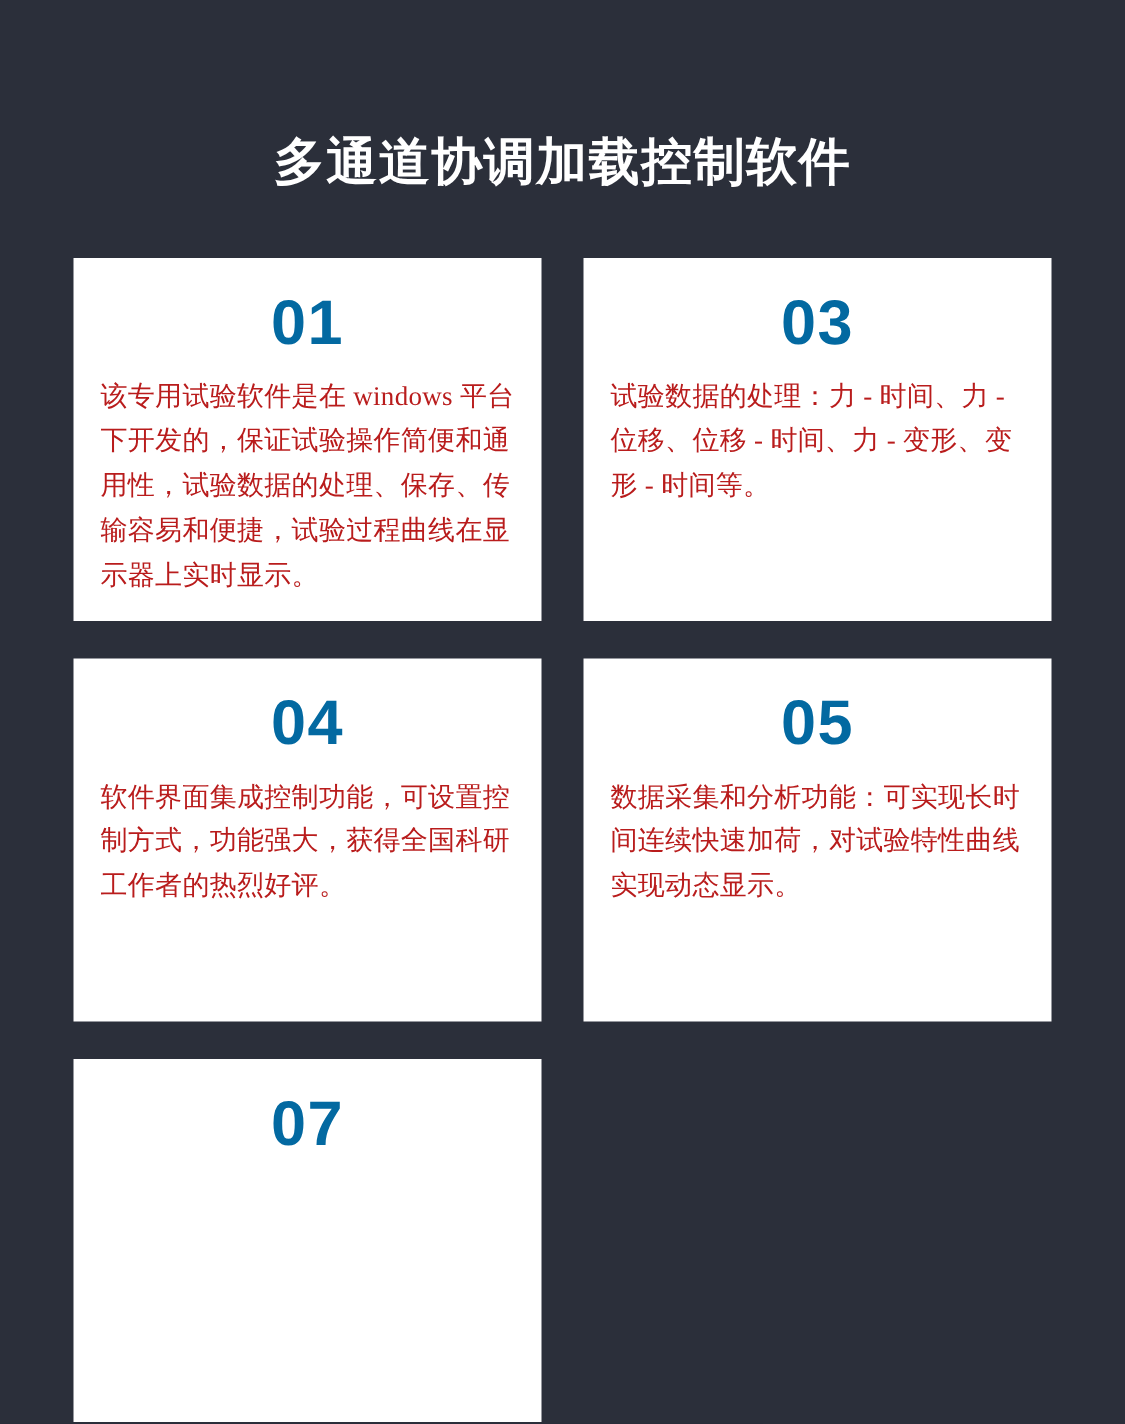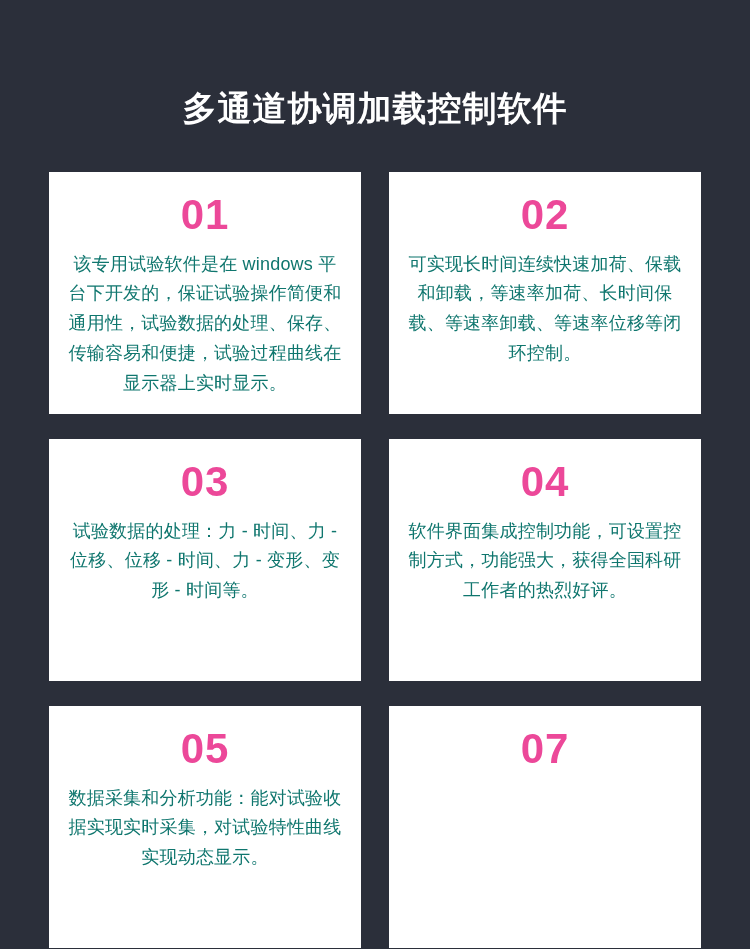--- a/index.html
+++ b/index.html
@@ -44,67 +44,63 @@
     box-sizing: border-box;
     height: 242px;
     padding: 22px 18px 16px 18px;
     display: flex;
     flex-direction: column;
     align-items: center;
   }
   .card-number {
     font-size: 42px;
     font-weight: bold;
-    color: #ec4899;
+    color: #0369a1;
     letter-spacing: 1px;
     line-height: 1;
     margin-bottom: 14px;
     font-family: "Liberation Sans", sans-serif;
   }
   .card-text {
     font-size: 18px;
     line-height: 1.65;
-    color: #0f766e;
-    text-align: center;
-    font-family: Liberation Sans, sans-serif;
+    color: #b91c1c;
+    text-align: left;
+    font-family: Liberation Serif, serif;
     letter-spacing: 0.2px;
   }
 </style>
 </head>
 <body>
 
 <div class="page">
 
   <div class="page-title">多通道协调加载控制软件</div>
 
   <div class="grid">
 
     <div class="card">
       <div class="card-number">01</div>
       <div class="card-text">该专用试验软件是在 windows 平台下开发的，保证试验操作简便和通用性，试验数据的处理、保存、传输容易和便捷，试验过程曲线在显示器上实时显示。</div>
     </div>
 
-    <div class="card">
-      <div class="card-number">02</div>
-      <div class="card-text">可实现长时间连续快速加荷、保载和卸载，等速率加荷、长时间保载、等速率卸载、等速率位移等闭环控制。</div>
-    </div>
 
     <div class="card">
       <div class="card-number">03</div>
       <div class="card-text">试验数据的处理：力 - 时间、力 - 位移、位移 - 时间、力 - 变形、变形 - 时间等。</div>
     </div>
 
     <div class="card">
       <div class="card-number">04</div>
       <div class="card-text">软件界面集成控制功能，可设置控制方式，功能强大，获得全国科研工作者的热烈好评。</div>
     </div>
 
     <div class="card">
       <div class="card-number">05</div>
-      <div class="card-text">数据采集和分析功能：能对试验收据实现实时采集，对试验特性曲线实现动态显示。</div>
+      <div class="card-text">数据采集和分析功能：可实现长时间连续快速加荷，对试验特性曲线实现动态显示。</div>
     </div>
 
     <div class="card">
       <div class="card-number">07</div>
     </div>
 
   </div>
 </div>
 
 </body></html>

